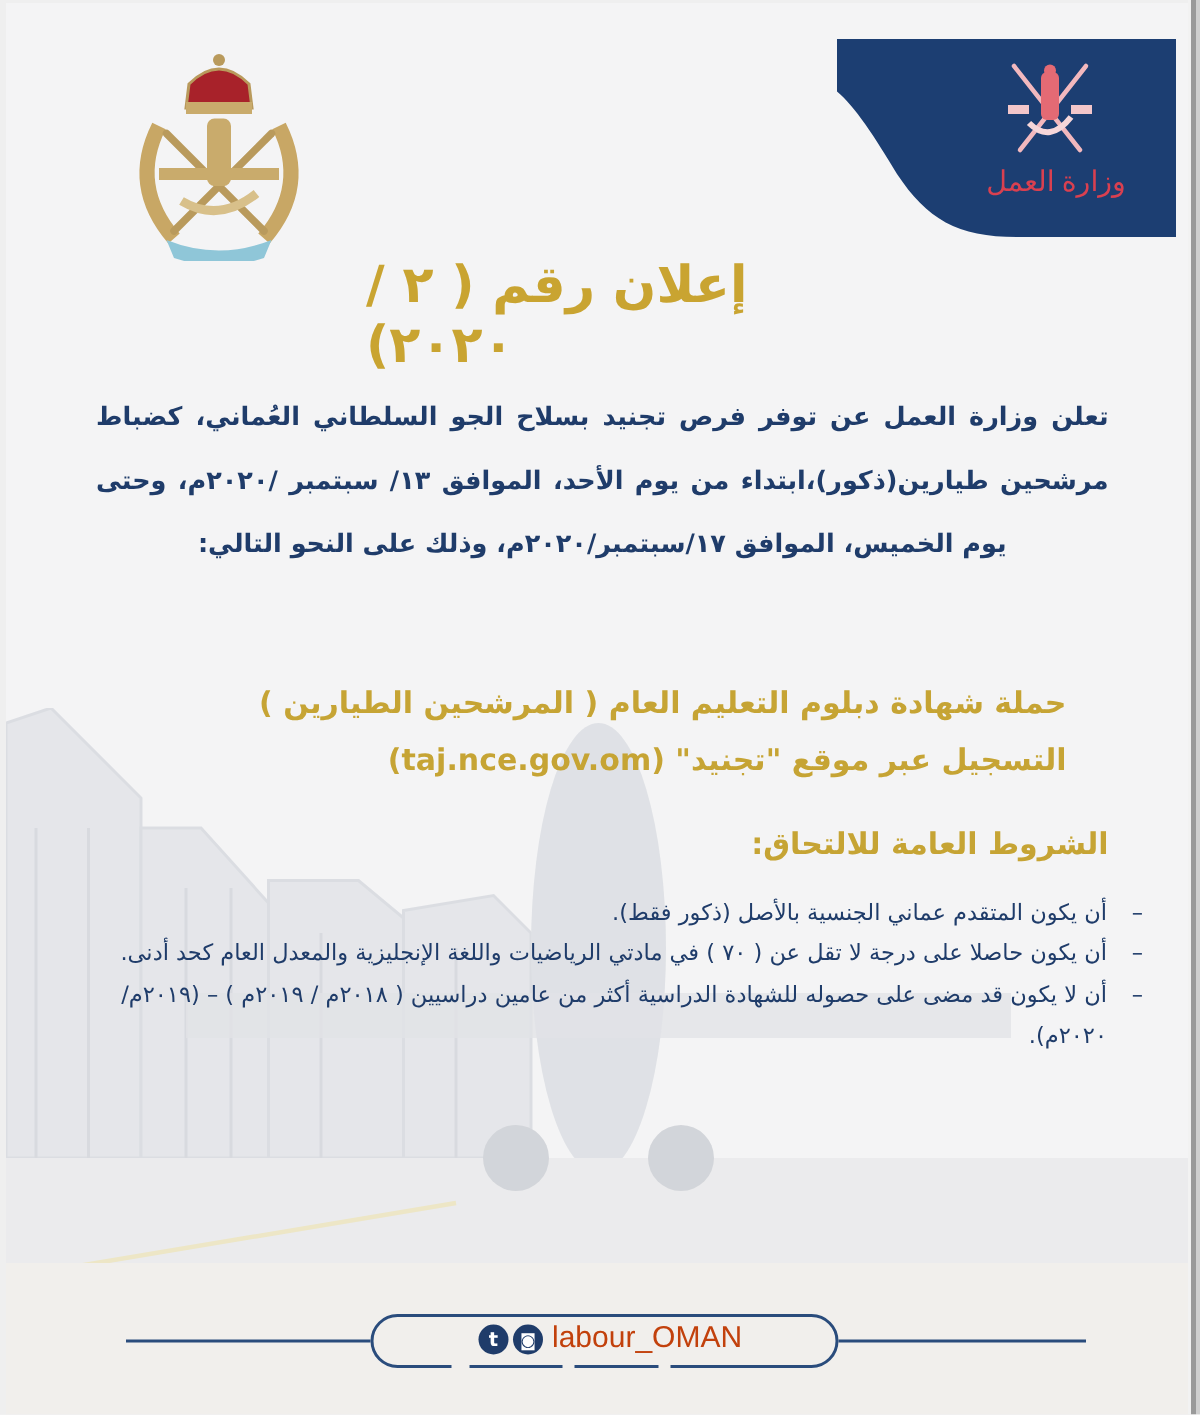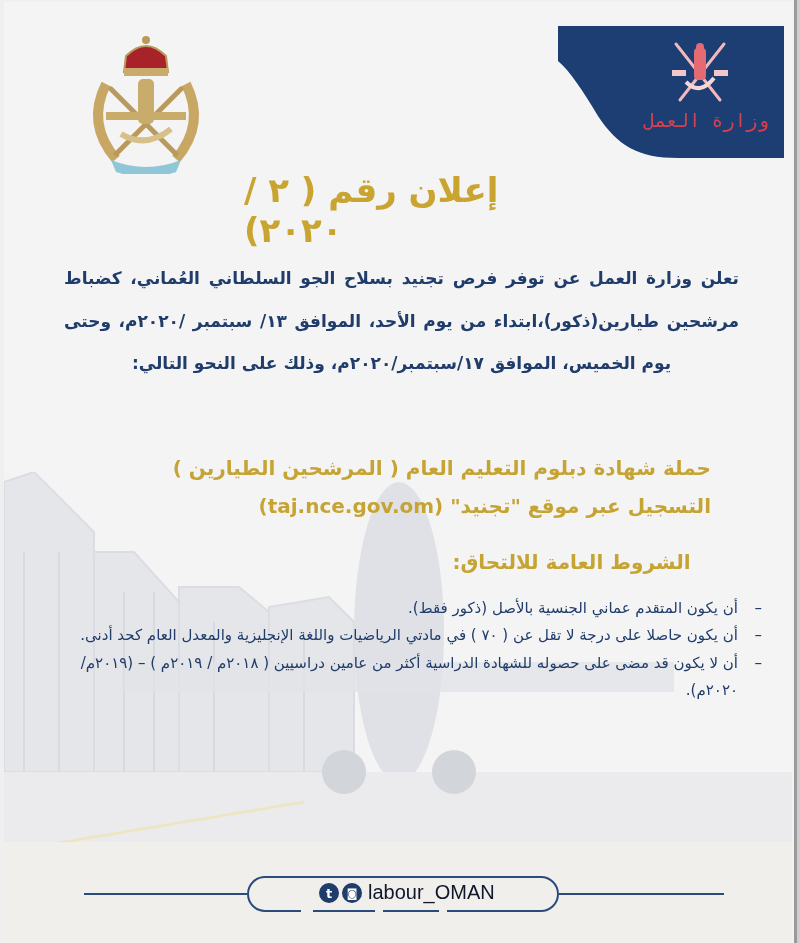--- a/index.html
+++ b/index.html
@@ -13,43 +13,43 @@
       position: absolute; right: 0; top: 0; width: 8px; height: 943px;
       background: linear-gradient(to right, #f2f2f2 0 2px, #9a9a9a 2px 5px, #cfcfcf 5px 8px);
     }
     
     .bg-photo { position: absolute; left: 0; top: 470px; width: 790px; height: 420px; opacity: 0.55; pointer-events: none; }
     .bg-fade { position: absolute; left: 0; top: 840px; width: 790px; height: 103px; background: #f1efec; }
 
     
     .header-banner { position: absolute; left: 554px; top: 24px; width: 226px; height: 132px; }
     .ministry-wordmark {
-      position: absolute; left: 635px; top: 107px; width: 130px; text-align: right;
-      color: #d94050; font-family: Liberation Mono, monospace; font-size: 19px; direction: rtl;
+      position: absolute; left: 635px; top: 107px; width: 130px; text-align: center;
+      color: #d94050; font-family: Liberation Serif, serif; font-size: 19px; direction: rtl;
     }
     .emblem-oman { position: absolute; left: 660px; top: 36px; width: 72px; height: 68px; }
     .emblem-raf { position: absolute; left: 72px; top: 32px; width: 140px; height: 140px; }
 
     .announce-title {
       position: absolute; left: 240px; top: 168px; width: 320px; text-align: left;
       direction: rtl; color: #c9a431; font-size: 34px; font-weight: bold;
     }
     .intro {
       position: absolute; left: 60px; top: 255px; width: 675px;
       direction: rtl; text-align: justify; text-align-last: center;
       color: #1f3c6a; font-size: 17px; font-weight: bold; line-height: 42.5px;
     }
     .gold-lines {
       position: absolute; left: 70px; top: 447px; width: 637px;
       direction: rtl; color: #c6a434; font-size: 20px; font-weight: bold; line-height: 38px;
     }
     .gold-lines .l1 { text-align: right; }
     .gold-lines .l2 { text-align: right; }
     .conditions-title {
-      position: absolute; left: 400px; top: 548px; width: 335px; text-align: center;
+      position: absolute; left: 400px; top: 548px; width: 335px; text-align: right;
       direction: rtl; color: #c6a434; font-size: 20px; font-weight: bold;
     }
     .conditions {
       position: absolute; left: 60px; top: 593px; width: 698px;
       direction: rtl; color: #1f3c6a; font-size: 15px; line-height: 27.3px;
       list-style: none;
     }
     .conditions li { position: relative; padding-right: 24px; }
     .conditions li::before { content: "–"; position: absolute; right: 0; top: 0; }
 
@@ -60,21 +60,21 @@
       position: absolute; left: 163px; top: 2px; width: 312px; height: 36px;
       border: 2px solid #2a4c7c; border-radius: 20px;
     }
     .pill-gap { position: absolute; bottom: -3px; height: 4px; background: #f1efec; }
     .social-icon {
       position: absolute; top: 9px; width: 20px; height: 20px; border-radius: 50%;
       background: #1f3c6a; color: #fff; font-size: 13px; font-weight: bold;
       display: flex; align-items: center; justify-content: center;
     }
     .handle {
-      position: absolute; left: 284px; top: 7px; color: #0f172a;
+      position: absolute; left: 284px; top: 7px; color: #c2410c;
       font-family: "Liberation Sans", sans-serif; font-size: 20px;
     }
   </style>
 </head>
 <body>
 
 <div class="page">
 
   <svg class="bg-photo" viewBox="0 0 790 420">
     <g fill="#d9dce2" stroke="#c8ccd4" stroke-width="2">

